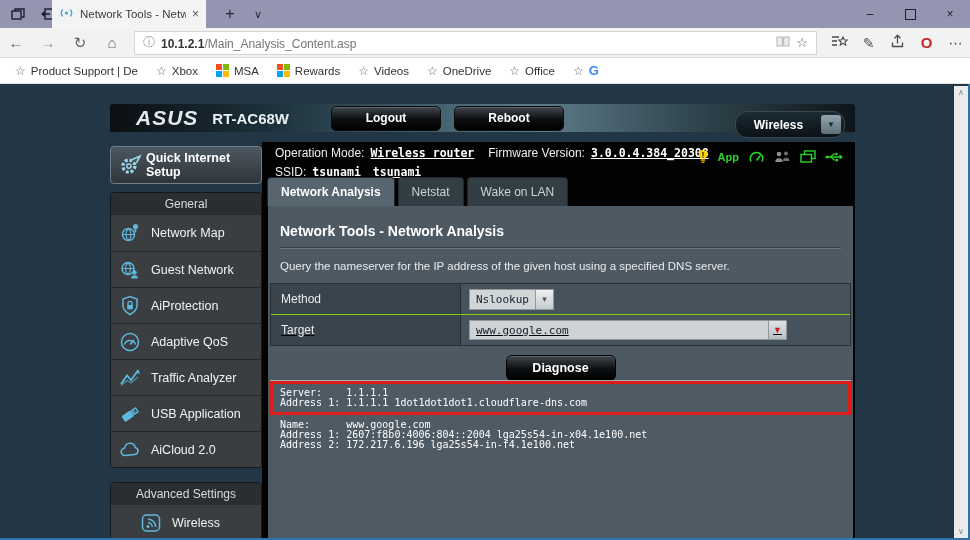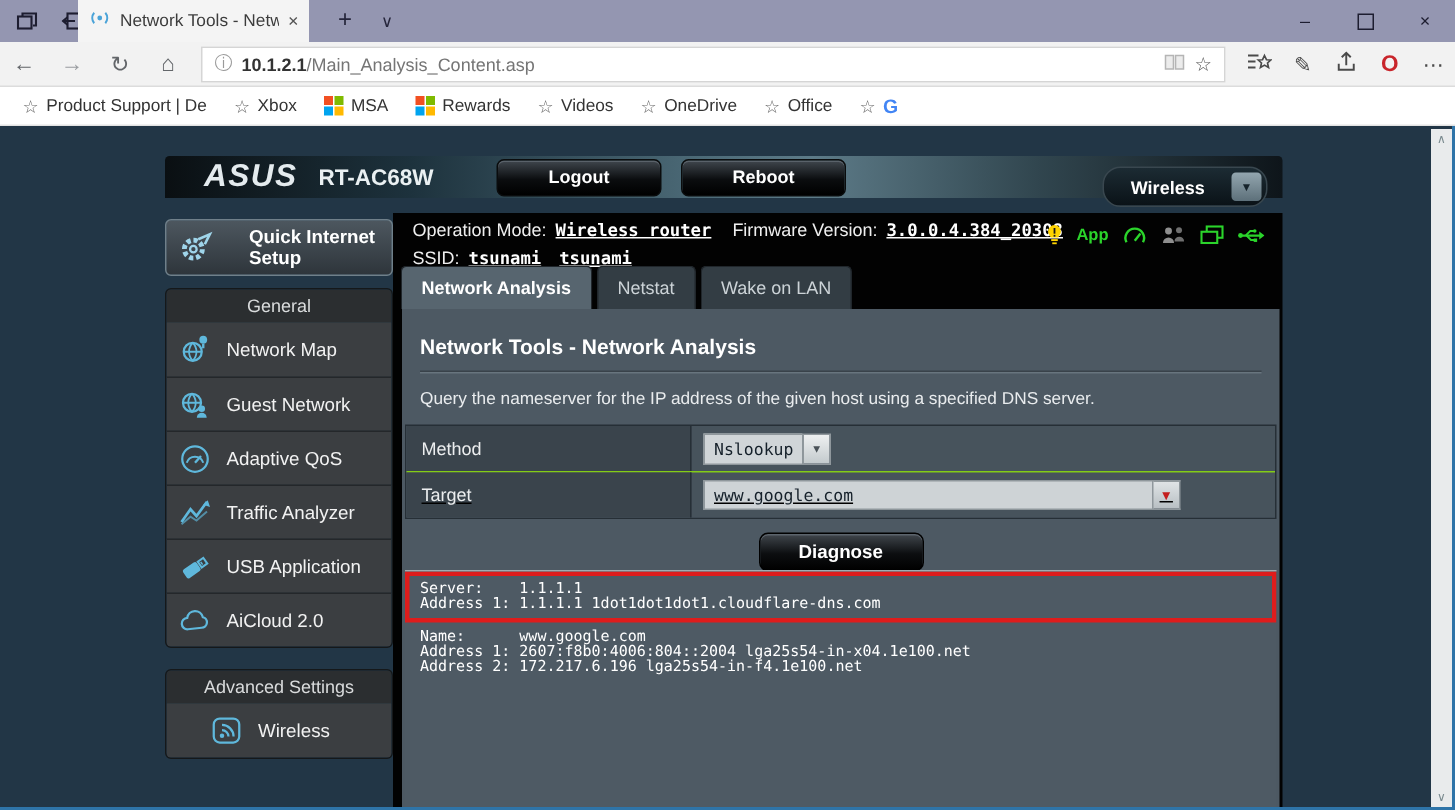--- a/index.html
+++ b/index.html
@@ -48,21 +48,21 @@
   .banner-row{display:flex;align-items:center;gap:6px;padding-left:13px;color:#efefef;font-size:12px;height:16px;margin-top:3px;}
   .banner-link{font-family:"DejaVu Sans Mono",monospace;font-weight:bold;font-size:11.5px;color:#fff;text-decoration:underline;cursor:pointer;}
   .status-icons{position:absolute;right:12px;top:7px;display:flex;align-items:center;gap:9px;}
   .app-badge{color:#2bd42b;font-weight:bold;font-size:11px;cursor:pointer;}
   .status-icon{display:flex;align-items:center;cursor:pointer;}
   .router-tabs{position:absolute;left:5px;top:35px;display:flex;}
   .rtab{height:29px;padding:0 13px;display:flex;align-items:center;font-size:12px;color:#ccd3d7;background:#333d44;border:1px solid #20262b;border-bottom:none;border-radius:4px 4px 0 0;margin-right:3px;box-sizing:border-box;cursor:pointer;}
   .rtab.active{background:#57656f;color:#fff;font-weight:bold;}
   
   .sidebar{position:absolute;left:110px;top:62px;width:152px;}
-  .qis{height:38px;border:1px solid #70808a;border-radius:4px;background:linear-gradient(#4d575f,#2e353b);display:flex;align-items:center;gap:24px;padding:0 7px;box-sizing:border-box;cursor:pointer;}
+  .qis{height:38px;border:1px solid #70808a;border-radius:4px;background:linear-gradient(#4d575f,#2e353b);display:flex;align-items:center;gap:4px;padding:0 7px;box-sizing:border-box;cursor:pointer;}
   .qis-label{color:#fff;font-weight:bold;font-size:12.5px;line-height:14px;width:100px;}
   .menu-section{border:1px solid #15181a;border-radius:4px;overflow:hidden;margin-top:8px;}
   .menu-section.adv{margin-top:14px;}
   .section-header{height:22px;background:#2b2e30;color:#d9dbdc;font-size:12px;display:flex;align-items:center;justify-content:center;cursor:default;}
   .menu-item{height:36px;background:#3b3e41;border-top:1px solid #24272a;display:flex;align-items:center;gap:9px;padding:0 7px;color:#f2f2f2;font-weight:normal;font-size:12.5px;box-sizing:border-box;cursor:pointer;}
   .mi-icon{width:24px;height:24px;display:flex;align-items:center;justify-content:center;flex:none;}
   
   .content{position:absolute;left:6px;top:64px;width:585px;bottom:0;background:#4d5963;box-sizing:border-box;}
   .content-title{font-size:14px;font-weight:bold;color:#fff;margin:17px 12px 0;}
   .divider{margin:8px 12px 0;height:0;border-top:1px solid #39424a;border-bottom:1px solid #68757e;}
@@ -346,20 +346,30 @@
                 <path d="M3 9.5 H15 M9 3.5 a8.5 8.5 0 0 1 0 12 M9 3.5 a8.5 8.5 0 0 0 0 12" fill="none" stroke="#5fb8dc" stroke-width="1.2"></path>
                 <circle cx="15.5" cy="13.5" r="2.2" fill="#5fb8dc"></circle>
                 <path d="M12.2 19.5 a3.3 3.3 0 0 1 6.6 0Z" fill="#5fb8dc"></path>
               </svg>
           </span>
           <span>Guest Network</span>
         </div>
         <div class="menu-item">
           <span class="mi-icon">
             <svg width="22" height="22" viewBox="0 0 22 22">
+                <path d="M11 1.5 L18 4 V10.5 C18 15.5 11 19.5 11 19.5 C11 19.5 4 15.5 4 10.5 V4 Z" fill="none" stroke="#5fb8dc" stroke-width="1.5"></path>
+                <path d="M9 10 V8.3 a2 2 0 0 1 4 0 V10" fill="none" stroke="#5fb8dc" stroke-width="1.3"></path>
+                <rect x="8.2" y="10" width="5.6" height="4.3" fill="#5fb8dc"></rect>
+              </svg>
+          </span>
+          <span>AiProtection</span>
+        </div>
+        <div class="menu-item">
+          <span class="mi-icon">
+            <svg width="22" height="22" viewBox="0 0 22 22">
                 <circle cx="11" cy="11" r="8.5" fill="none" stroke="#5fb8dc" stroke-width="1.5"></circle>
                 <path d="M5.5 13.5 a5.8 5.8 0 0 1 11 0" fill="none" stroke="#5fb8dc" stroke-width="1.4"></path>
                 <path d="M11 13.5 L15 9" stroke="#5fb8dc" stroke-width="1.6"></path>
               </svg>
           </span>
           <span>Adaptive QoS</span>
         </div>
         <div class="menu-item">
           <span class="mi-icon">
             <svg width="22" height="22" viewBox="0 0 22 22">

